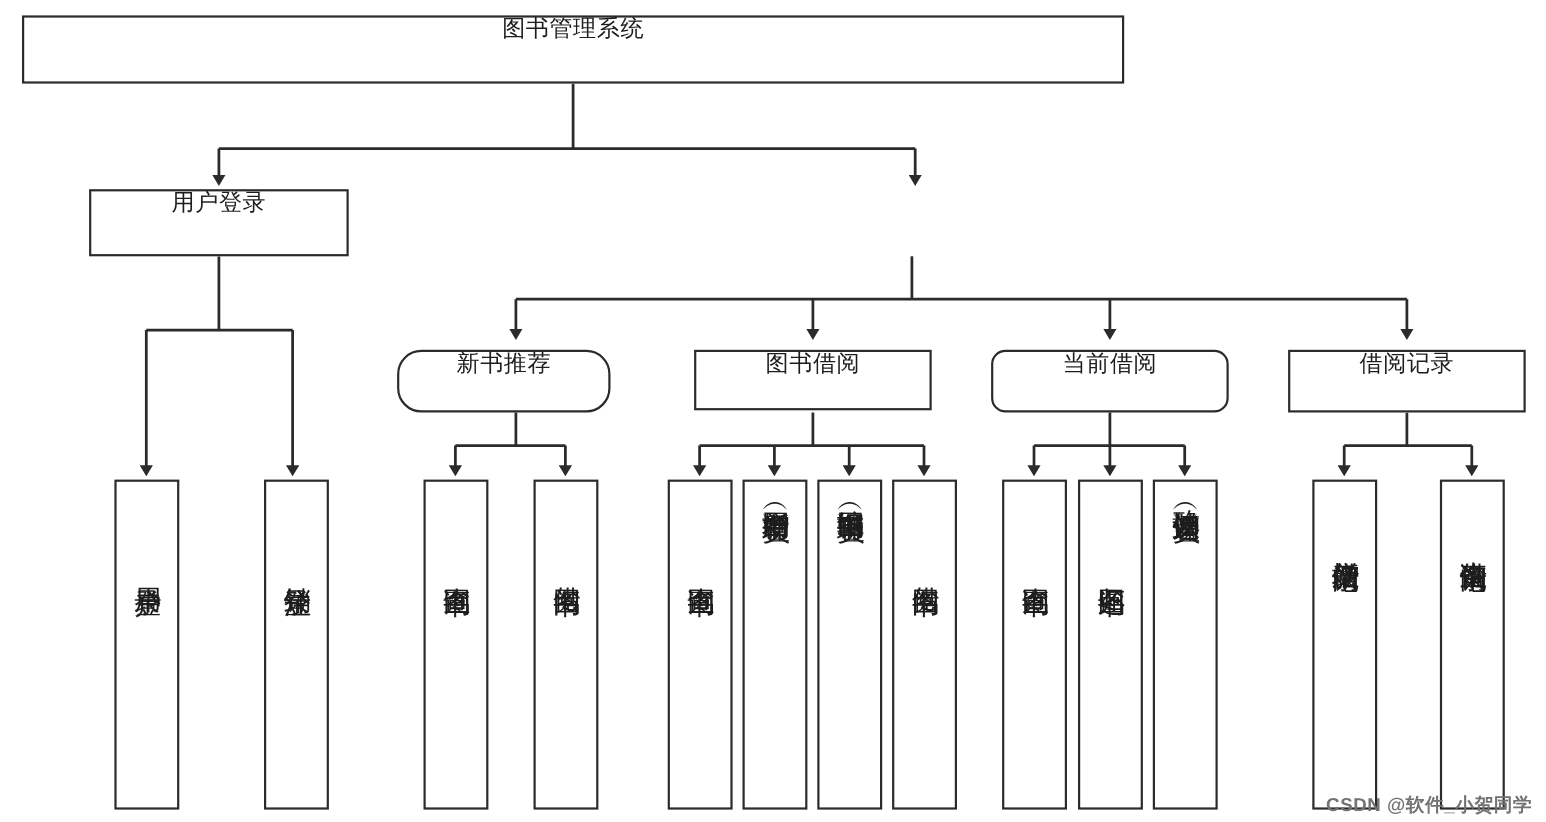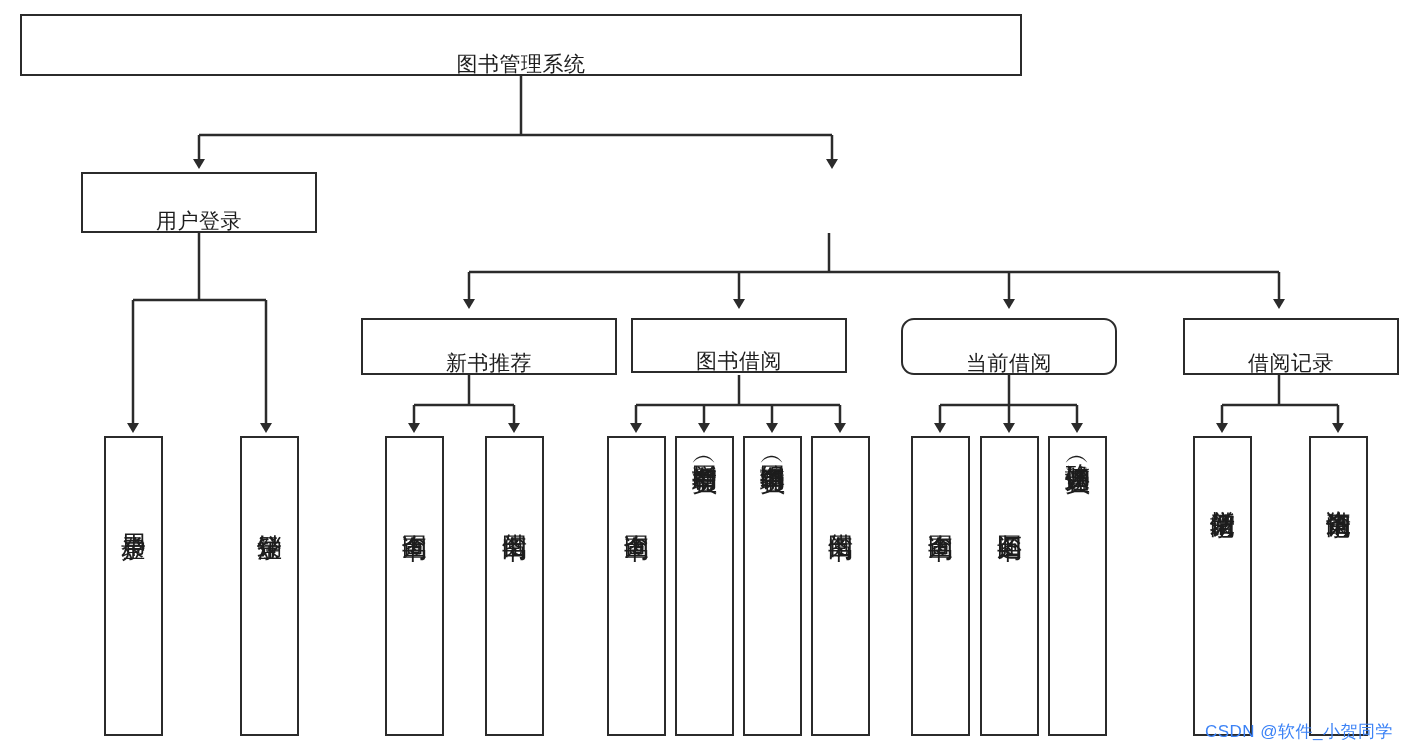--- a/index.html
+++ b/index.html
@@ -25,21 +25,21 @@
     width: 1405px;
     height: 747px;
     pointer-events: none;
   }
   .node {
     position: absolute;
     box-sizing: border-box;
     background: #ffffff;
     border: 2px solid #2b2b2b;
     display: flex;
-    align-items: flex-end;
+    align-items: flex-start;
     justify-content: center;
     color: #1d1d1d;
     z-index: 2;
   }
   .node .label {
     display: block;
     text-align: center;
     line-height: 1.02;
     white-space: nowrap;
   }
@@ -68,24 +68,25 @@
     margin-top: 48px;
   }
   .node.vert.top .label {
     margin-top: 2px;
   }
   .watermark {
     position: absolute;
     right: 12px;
     bottom: 4px;
     font-size: 17px;
-    color: #3b82f6;
+    color: #737373;
     letter-spacing: 0.5px;
     z-index: 5;
     white-space: nowrap;
+    font-weight: bold;
   }
 </style>
 </head>
 <body>
 
 <div id="canvas">
 
   <svg class="connectors" viewBox="0 0 1405 747" xmlns="http://www.w3.org/2000/svg">
     <defs>
       <marker id="arrow" markerWidth="10" markerHeight="12" refX="1" refY="6" orient="auto" markerUnits="userSpaceOnUse">
@@ -139,33 +140,33 @@
 
   <div class="node horiz" style="left:20px; top:14px; width:1002px; height:62px;">
     <span class="label">图书管理系统</span>
   </div>
 
   <div class="node horiz" style="left:81px; top:172px; width:236px; height:61px;">
     <span class="label">用户登录</span>
   </div>
 
 
-  <div class="node horiz" style="left:361px; top:318px; width:256px; height:57px;">
+  <div class="node horiz" style="left:361px; top:318px; width:194px; height:57px;border-radius:22px;">
     <span class="label">新书推荐</span>
   </div>
 
   <div class="node horiz" style="left:631px; top:318px; width:216px; height:55px;">
     <span class="label">图书借阅</span>
   </div>
 
   <div class="node horiz" style="left:901px; top:318px; width:216px; height:57px;border-radius:13px;">
     <span class="label">当前借阅</span>
   </div>
 
-  <div class="node horiz" style="left:1171px; top:318px; width:216px; height:57px;margin-left:12px;">
+  <div class="node horiz" style="left:1171px; top:318px; width:216px; height:57px;">
     <span class="label">借阅记录</span>
   </div>
 
   <div class="node vert mid" style="left:104px; top:436px; width:59px; height:300px;">
     <span class="label">用户登录</span>
   </div>
 
   <div class="node vert mid" style="left:240px; top:436px; width:59px; height:300px;">
     <span class="label">注销登录</span>
   </div>

